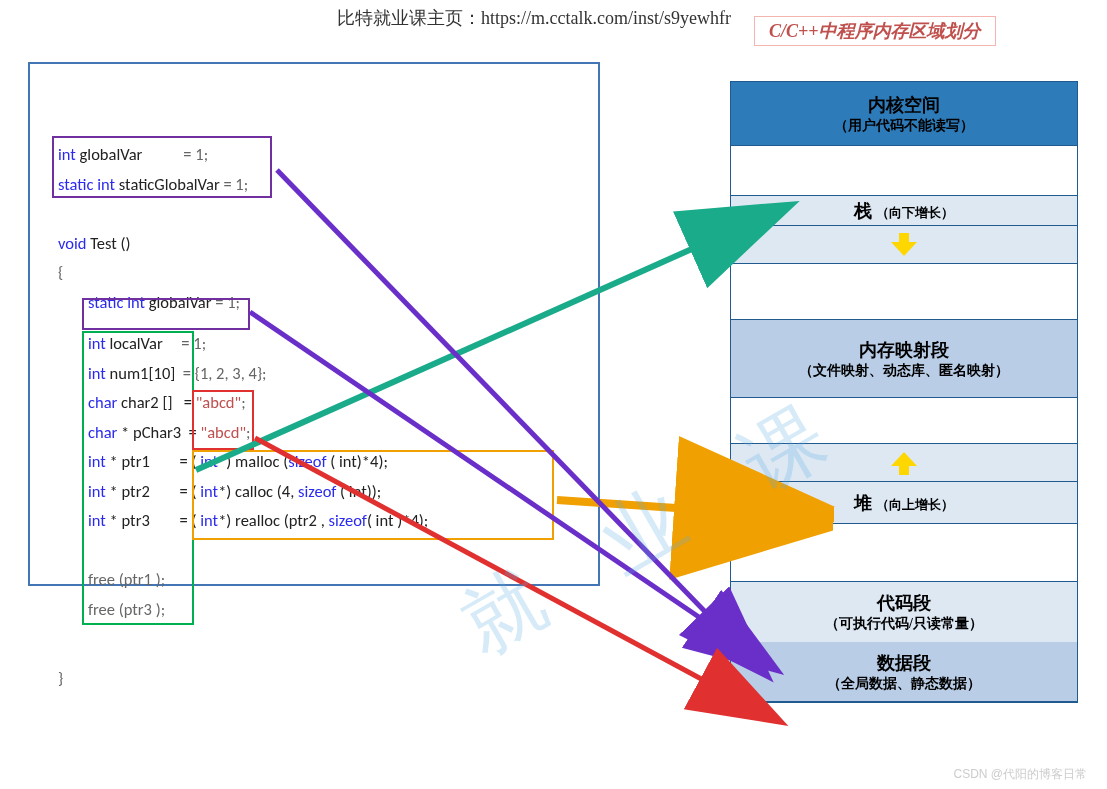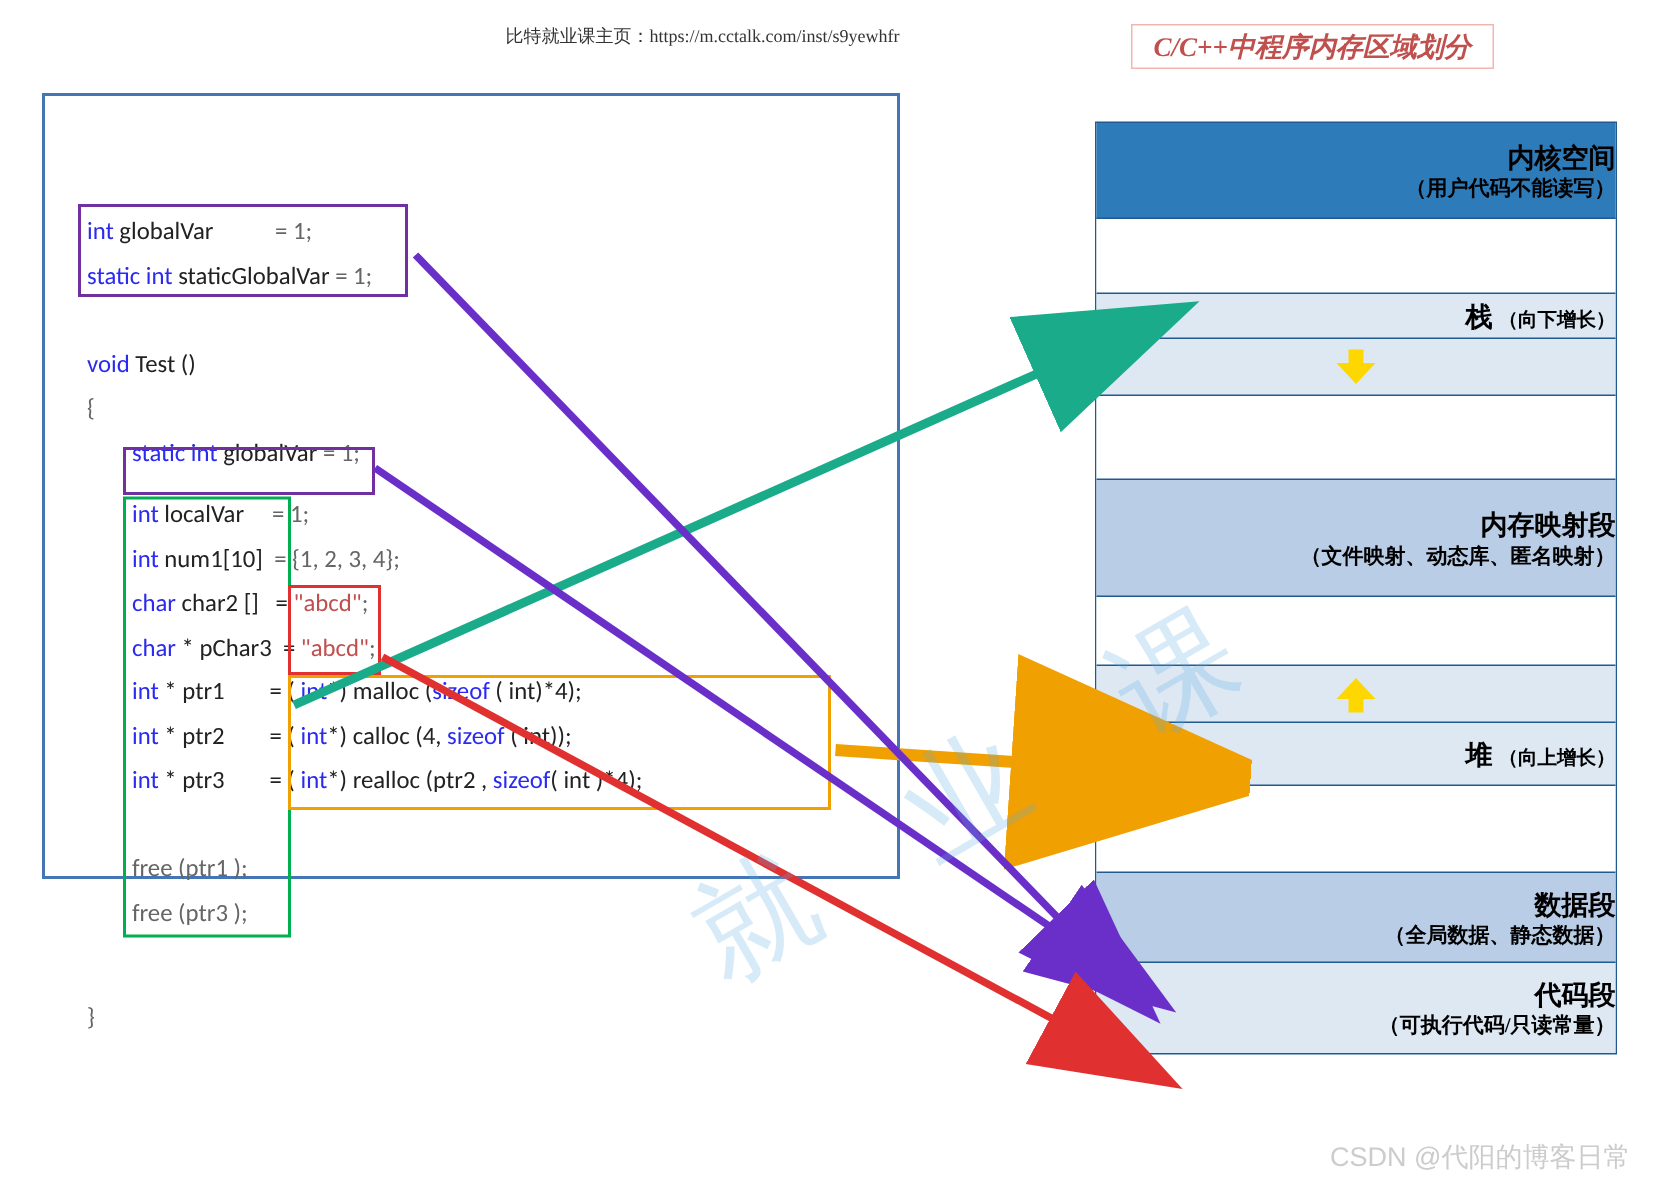--- a/index.html
+++ b/index.html
@@ -6,23 +6,23 @@
   body {
     margin: 0;
     font-family: "Microsoft YaHei", "SimSun", sans-serif;
     width: 1107px;
     height: 789px;
     position: relative;
     background: #fff;
   }
   .header-url {
     position: absolute;
-    top: 16px;
+    top: 6px;
     left: 337px;
-    font-size: 12px;
+    font-size: 18px;
     color: #333;
     font-family: "SimSun", serif;
   }
   .title-box {
     position: absolute;
     top: 0px;
     left: 754px;
     font-size: 18px;
     font-weight: bold;
     color: #c0504d;
@@ -84,21 +84,20 @@
     border: 1.5px solid #215a8e;
   }
   .mem-row {
     border-bottom: 1.5px solid #215a8e;
     text-align: center;
     display: flex;
     flex-direction: column;
     justify-content: center;
     position: relative;
     font-family: "SimSun", serif;
-    align-items: flex-end;
   }
   .mem-row.last { border-bottom: none; }
   .mem-title { font-size: 18px; font-weight: bold; color: #000; }
   .mem-sub { font-size: 14px; font-weight: bold; color: #000; }
   .inline-sub { font-size: 13px; font-weight: bold; }
   .bg-dark { background: #2e7bba; }
   .bg-mid { background: #b9cee6; }
   .bg-light { background: #dde8f3; }
   .bg-white { background: #fff; }
   .arrow-down, .arrow-up {
@@ -128,21 +127,21 @@
   }
   .svg-arrows {
     position: absolute; top: 0; left: 0;
     width: 1107px; height: 789px;
     pointer-events: none;
   }
   .watermark {
     position: absolute;
     bottom: 6px;
     right: 20px;
-    font-size: 18px;
+    font-size: 12px;
     color: #ccc;
   }
   .wm-strokes {
     position: absolute;
     top: 470px;
     left: 440px;
     color: rgba(91,170,227,0.25);
     font-size: 80px;
     transform: rotate(-30deg);
     pointer-events: none;
@@ -200,27 +199,27 @@
     <div class="mem-sub">（文件映射、动态库、匿名映射）</div>
   </div>
   <div class="mem-row bg-white" style="height:46px;"></div>
   <div class="mem-row bg-light" style="height:38px;">
       <div class="arrow-up"></div>
     </div>
   <div class="mem-row bg-light" style="height:42px;">
     <div><span class="mem-title">堆</span>&nbsp;<span class="inline-sub">（向上增长）</span></div>
   </div>
   <div class="mem-row bg-white" style="height:58px;"></div>
+  <div class="mem-row bg-light last" style="height:60px;">
+    <div class="mem-title">代码段</div>
+    <div class="mem-sub">（可执行代码/只读常量）</div>
+  </div>
   <div class="mem-row bg-mid" style="height:60px;">
     <div class="mem-title">数据段</div>
     <div class="mem-sub">（全局数据、静态数据）</div>
-  </div>
-  <div class="mem-row bg-light last" style="height:60px;">
-    <div class="mem-title">代码段</div>
-    <div class="mem-sub">（可执行代码/只读常量）</div>
   </div>
 </div>
 
 <svg class="svg-arrows">
   <defs>
     <marker id="ah-teal" markerWidth="20" markerHeight="20" refX="4" refY="7" orient="auto">
       <polygon points="0,0 20,7 0,14" fill="#1aab8a"></polygon>
     </marker>
     <marker id="ah-orange" markerWidth="20" markerHeight="20" refX="4" refY="9" orient="auto">
       <polygon points="0,0 24,9 0,18" fill="#f0a000"></polygon>

